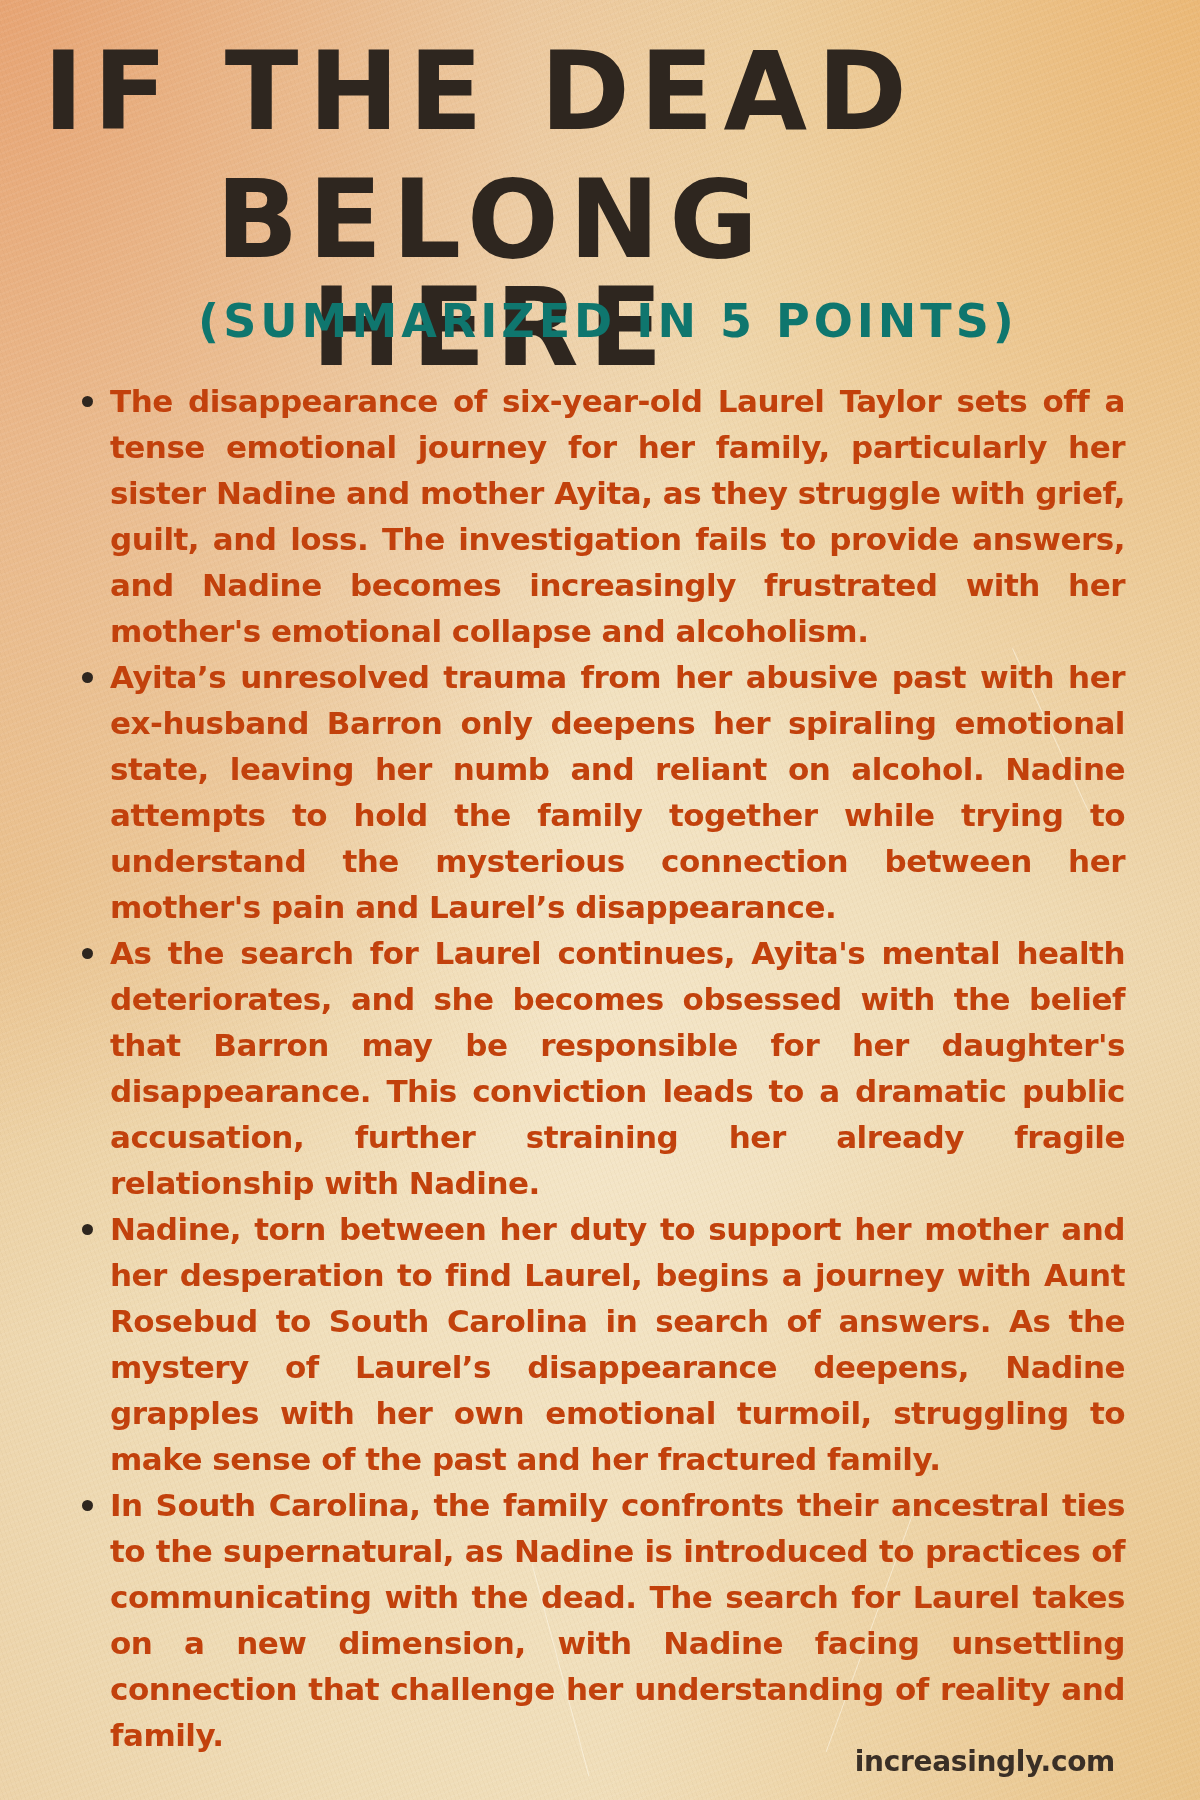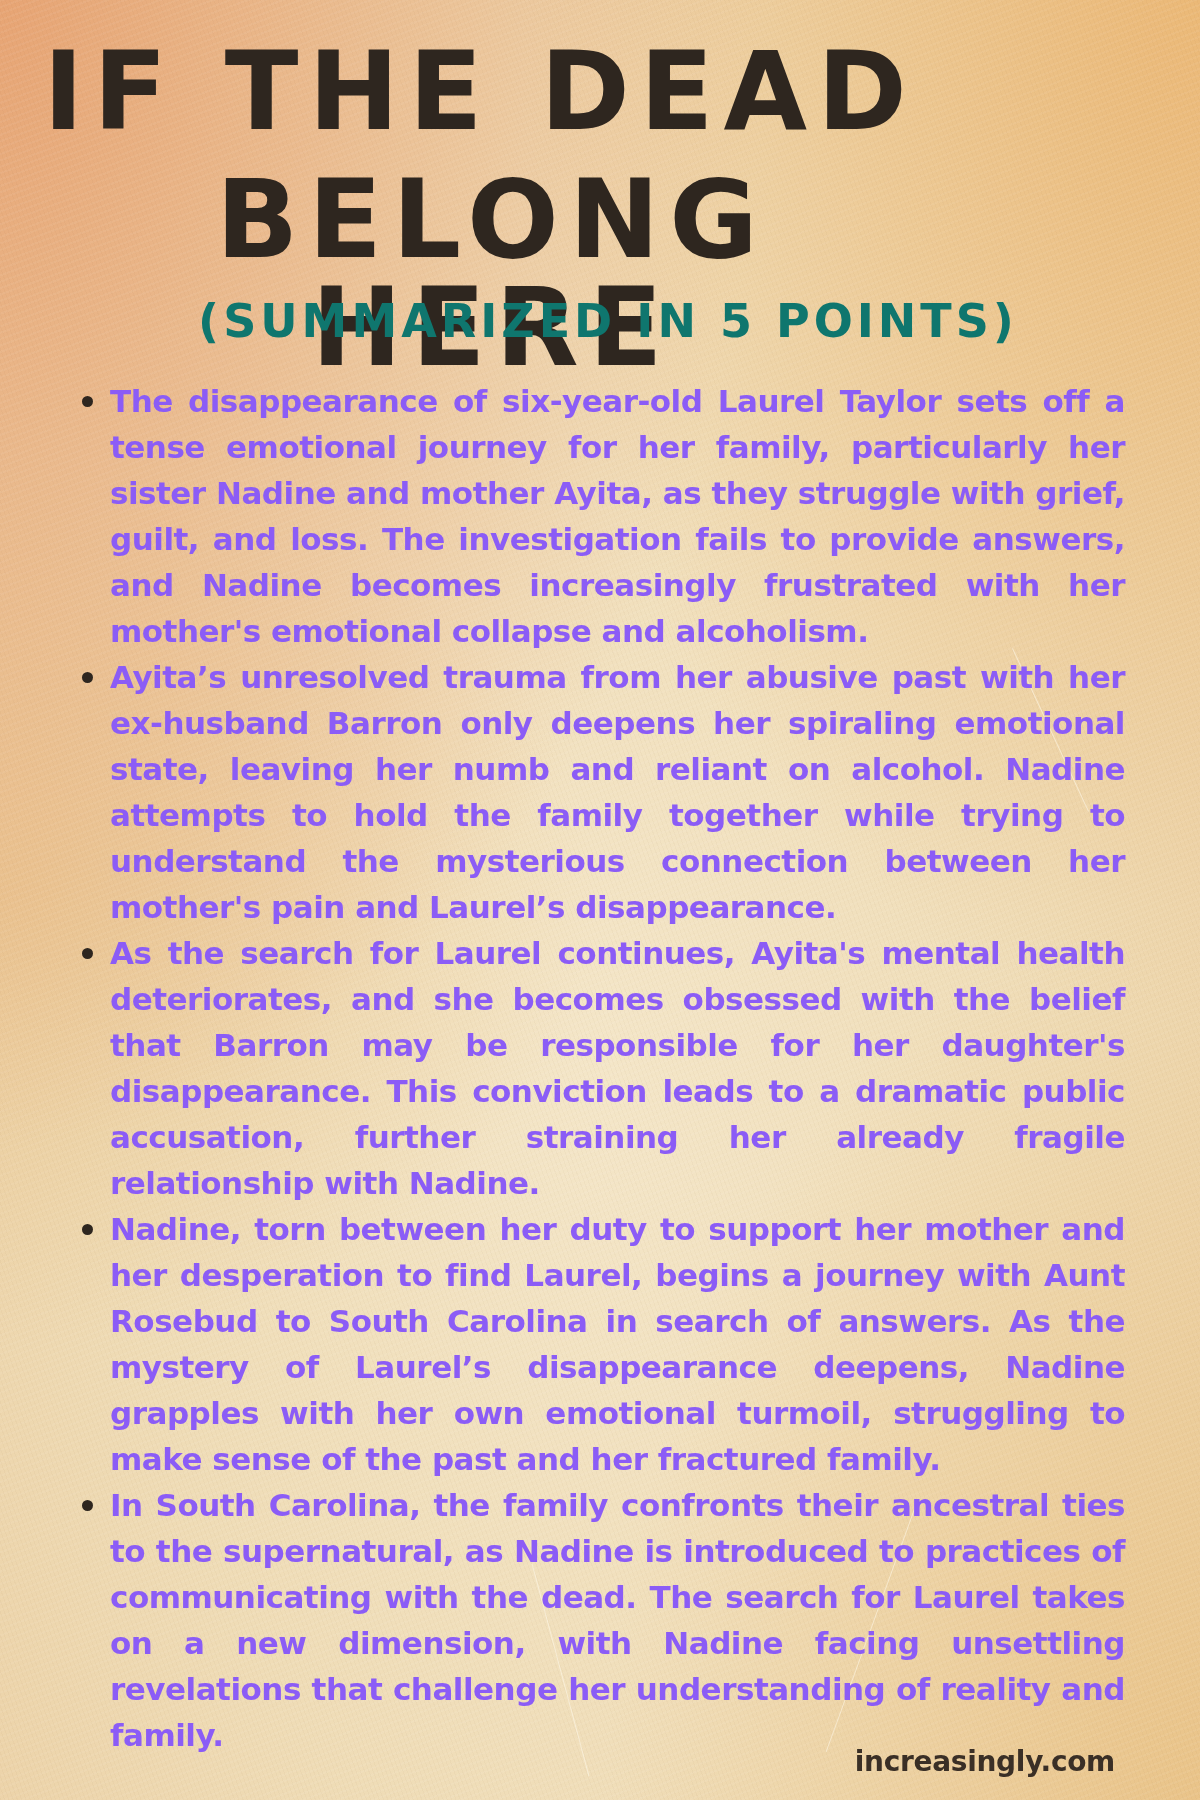--- a/index.html
+++ b/index.html
@@ -68,21 +68,21 @@
       padding: 0;
       list-style: none;
     }
     .point {
       position: relative;
       font-family: "DejaVu Sans", sans-serif;
       font-weight: bold;
       font-size: 31px;
       line-height: 46px;
       text-align: justify;
-      color: #8b5cf6;
+      color: #c2410c;
       letter-spacing: -0.5px;
     }
     .bullet {
       position: absolute;
       left: -28px;
       top: 18px;
       width: 11px;
       height: 11px;
       border-radius: 50%;
       background: #2e261f;
@@ -122,17 +122,17 @@
   <li class="point">
     <span class="bullet"></span>
     <span>As the search for Laurel continues, Ayita's mental health deteriorates, and she becomes obsessed with the belief that Barron may be responsible for her daughter's disappearance. This conviction leads to a dramatic public accusation, further straining her already fragile relationship with Nadine.</span>
   </li>
   <li class="point">
     <span class="bullet"></span>
     <span>Nadine, torn between her duty to support her mother and her desperation to find Laurel, begins a journey with Aunt Rosebud to South Carolina in search of answers. As the mystery of Laurel’s disappearance deepens, Nadine grapples with her own emotional turmoil, struggling to make sense of the past and her fractured family.</span>
   </li>
   <li class="point">
     <span class="bullet"></span>
-    <span>In South Carolina, the family confronts their ancestral ties to the supernatural, as Nadine is introduced to practices of communicating with the dead. The search for Laurel takes on a new dimension, with Nadine facing unsettling revelations that challenge her understanding of reality and family.</span>
+    <span>In South Carolina, the family confronts their ancestral ties to the supernatural, as Nadine is introduced to practices of communicating with the dead. The search for Laurel takes on a new dimension, with Nadine facing unsettling connection that challenge her understanding of reality and family.</span>
   </li>
 </ul>
 
 <div class="footer">increasingly.com</div>
 
 </body></html>

